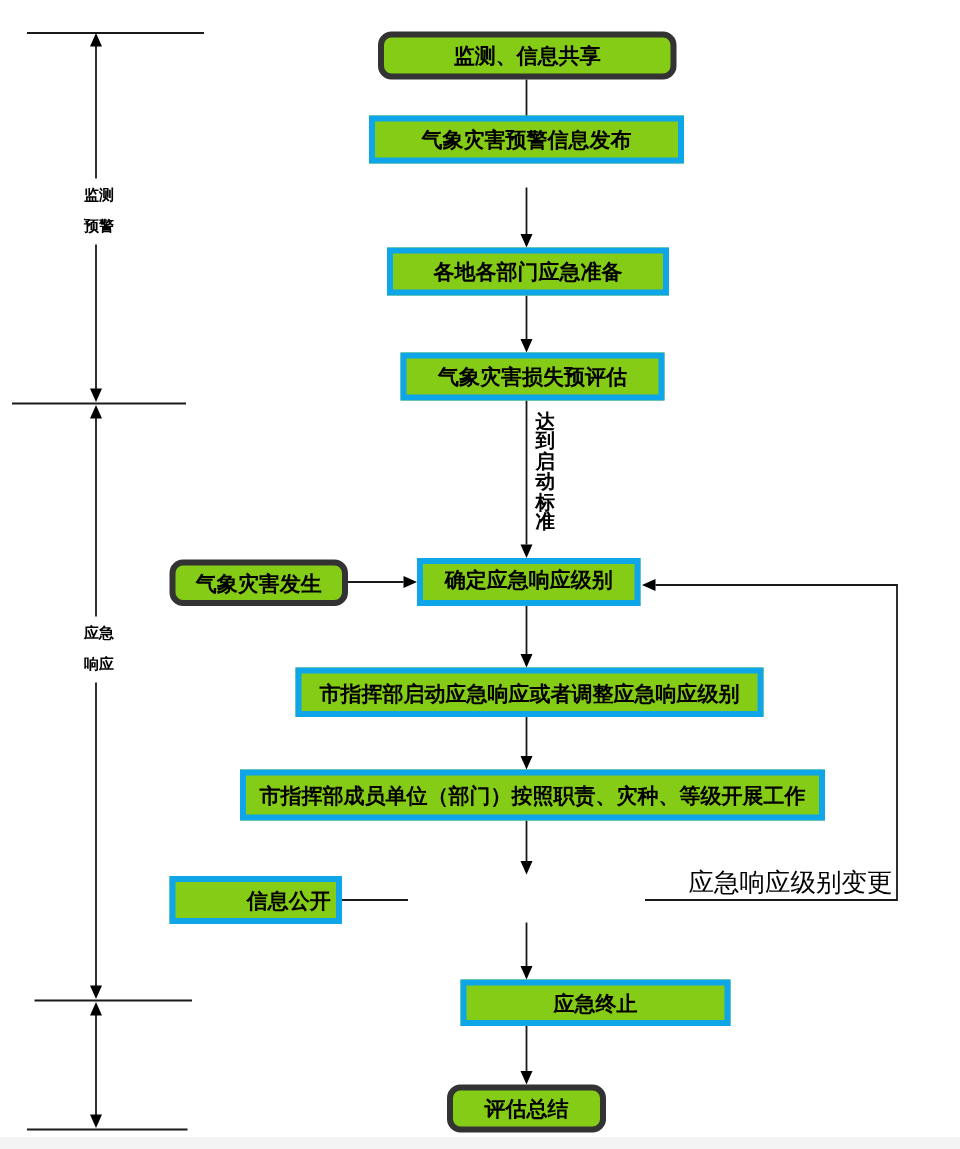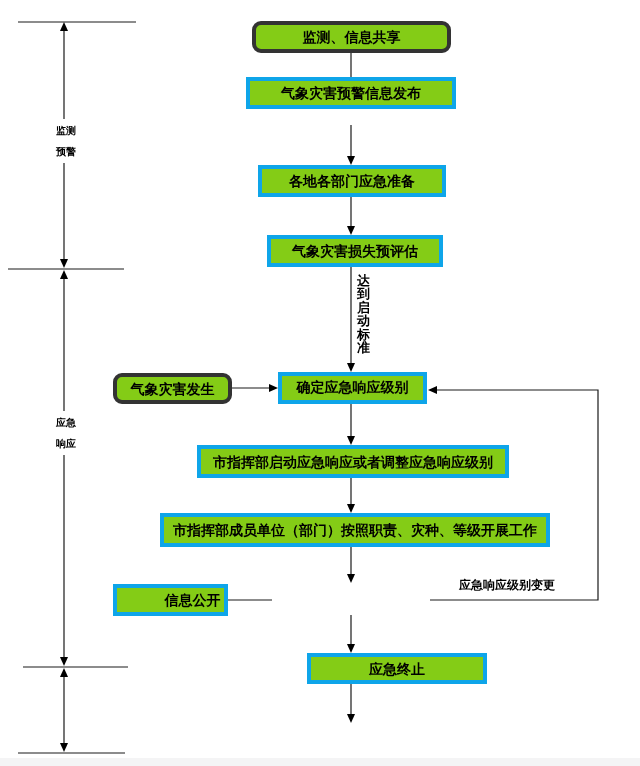--- a/index.html
+++ b/index.html
@@ -46,22 +46,22 @@
     position: absolute;
     width: 15px;
     font-size: 13px;
     font-weight: bold;
     line-height: 13.4px;
     word-break: break-all;
     text-align: right;
   }
   .edge-label {
     position: absolute;
-    font-size: 12px;
-    font-weight: bold;
+    font-size: 17px;
+    font-weight: normal;
     white-space: nowrap;
   }
   .bottom-strip {
     position: absolute;
     left: 0; top: 758px;
     width: 640px; height: 8px;
     background: #f4f4f5;
   }
 </style>
 </head>
@@ -129,18 +129,19 @@
   <div class="node rounded" style="left:252px; top:21px; width:199px; height:32px;">监测、信息共享</div>
   <div class="node" style="left:246px; top:77px; width:210px; height:32px;">气象灾害预警信息发布</div>
   <div class="node" style="left:258px; top:165px; width:188px; height:32px;">各地各部门应急准备</div>
   <div class="node" style="left:267px; top:235px; width:176px; height:32px;">气象灾害损失预评估</div>
   <div class="node rounded" style="left:113px; top:373px; width:119px; height:31px;">气象灾害发生</div>
   <div class="node" style="left:278px; top:372px; width:149px; height:32px;font-family:Liberation Mono, monospace;">确定应急响应级别</div>
   <div class="node" style="left:197px; top:445px; width:312px; height:33px;">市指挥部启动应急响应或者调整应急响应级别</div>
   <div class="node" style="left:160px; top:513px; width:390px; height:34px;">市指挥部成员单位（部门）按照职责、灾种、等级开展工作</div>
   <div class="node" style="left:113px; top:584px; width:115px; height:32px;padding-left:44px;">信息公开</div>
   <div class="node" style="left:262px; top:653px; width:180px; height:31px;margin-left:45px;">应急终止</div>
+  <div class="node rounded" style="left:298px; top:723px; width:106px; height:32px;">评估总结</div>
 
   <div class="vtext" style="left:355px; top:274px;">达到启动标准</div>
   <div class="edge-label" style="left:459px; top:577px;">应急响应级别变更</div>
 
   <div class="bottom-strip"></div>
 </div>
 
 </body></html>

